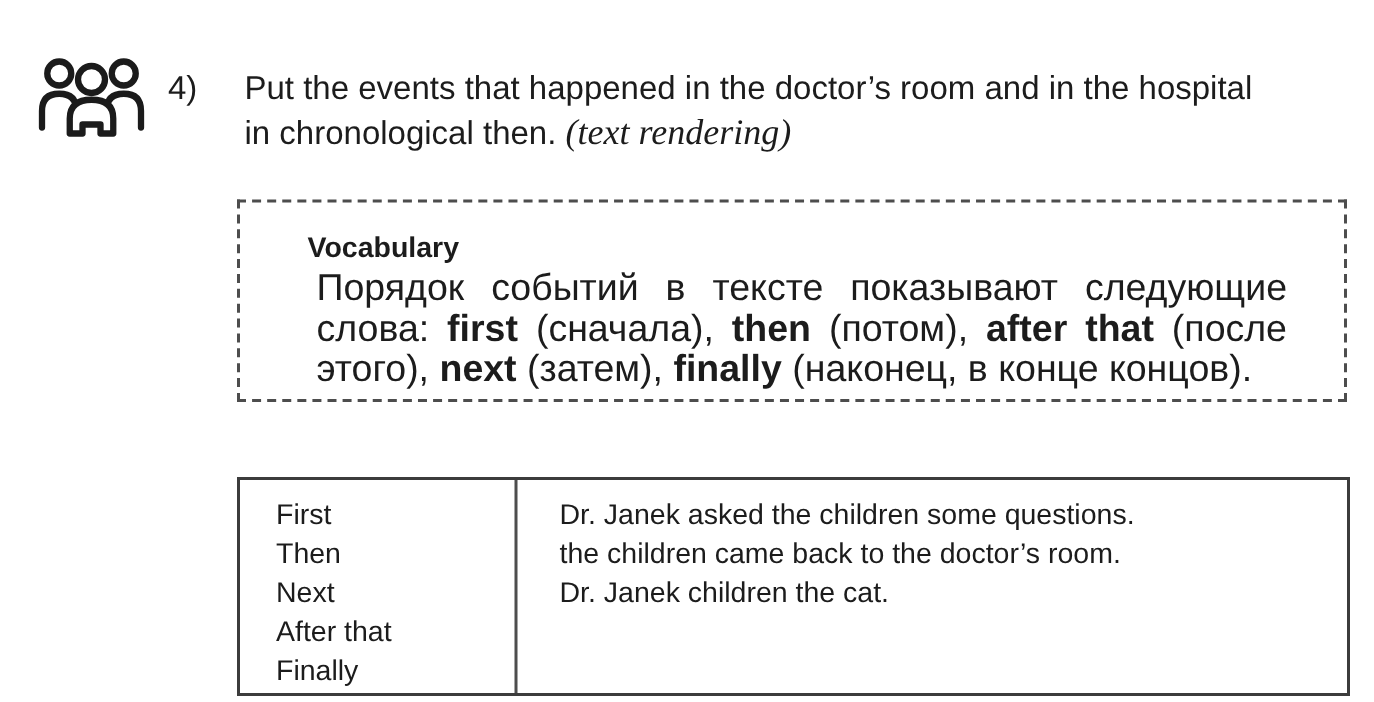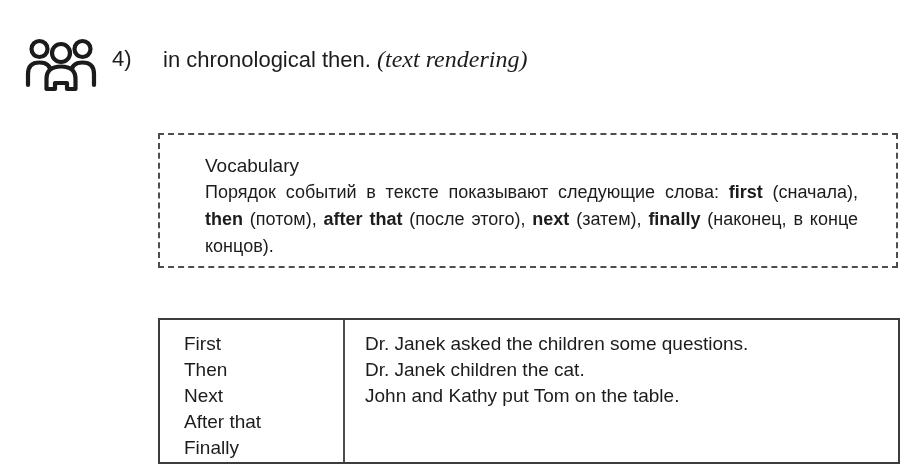--- a/index.html
+++ b/index.html
@@ -34,45 +34,46 @@
   }
 
   .vocab-box {
     position: absolute; left: 158px; top: 133px;
     width: 740px; height: 135px;
     box-sizing: border-box;
     border: 2px dashed #4d4d4d;
     padding: 17px 38px 0 45px;
   }
   .vocab-title {
-    font-size: 19px; font-weight: normal;
+    font-size: 19px; font-weight: bold;
     line-height: 27px;
   }
   .vocab-text {
-    font-size: 18px; line-height: 27px;
+    font-size: 25px; line-height: 27px;
     text-align: justify;
+    margin-left: 6px;
   }
   .vocab-text b { font-weight: bold; }
 
   .events-table {
     position: absolute; left: 158px; top: 318px;
     width: 742px; height: 146px;
     box-sizing: border-box;
     border: 2px solid #3c3c3c;
     display: flex;
   }
   .col-order {
     width: 185px;
     box-sizing: border-box;
     border-right: 2px solid #4d4d4d;
     padding: 11px 0 0 24px;
   }
   .col-event {
     flex: 1;
-    padding: 11px 0 0 20px;
+    padding: 11px 0 0 28px;
   }
   .t-line {
     font-size: 19px; line-height: 26px;
     white-space: nowrap;
   }
 </style>
 </head>
 <body>
 
 <div class="page">
@@ -87,36 +88,37 @@
       <path d="M47 47 L47 36 Q47 24.5 58.5 24.5 Q70 24.5 70 36 L70 47" fill="#ffffff"></path>
 
       <circle cx="37" cy="15" r="9" fill="#ffffff"></circle>
       <path d="M22.5 51 L22.5 41 Q22.5 28.5 37 28.5 Q51.5 28.5 51.5 41 L51.5 51 L43 51 L43 45 L31 45 L31 51 Z" fill="#ffffff"></path>
     </svg>
   </div>
 
   <div class="task-number">4)</div>
 
   <div class="task-heading">
+    <div>Put the events that happened in the doctor’s room and in the hospital</div>
     <div><span>in chronological then. </span><span class="note">(text rendering)</span></div>
   </div>
 
   <div class="vocab-box">
     <div class="vocab-title">Vocabulary</div>
     <div class="vocab-text"><span>Порядок событий в тексте показывают следующие слова: </span><b>first</b><span> (сначала), </span><b>then</b><span> (потом), </span><b>after that</b><span> (после этого), </span><b>next</b><span> (затем), </span><b>finally</b><span> (наконец, в конце концов).</span></div>
   </div>
 
   <div class="events-table">
     <div class="col-order">
       <div class="t-line">First</div>
       <div class="t-line">Then</div>
       <div class="t-line">Next</div>
       <div class="t-line">After that</div>
       <div class="t-line">Finally</div>
     </div>
     <div class="col-event">
       <div class="t-line">Dr. Janek asked the children some questions.</div>
+      <div class="t-line">the children came back to the doctor’s room.</div>
       <div class="t-line">Dr. Janek children the cat.</div>
-      <div class="t-line">John and Kathy put Tom on the table.</div>
     </div>
   </div>
 
 </div>
 
 </body></html>

